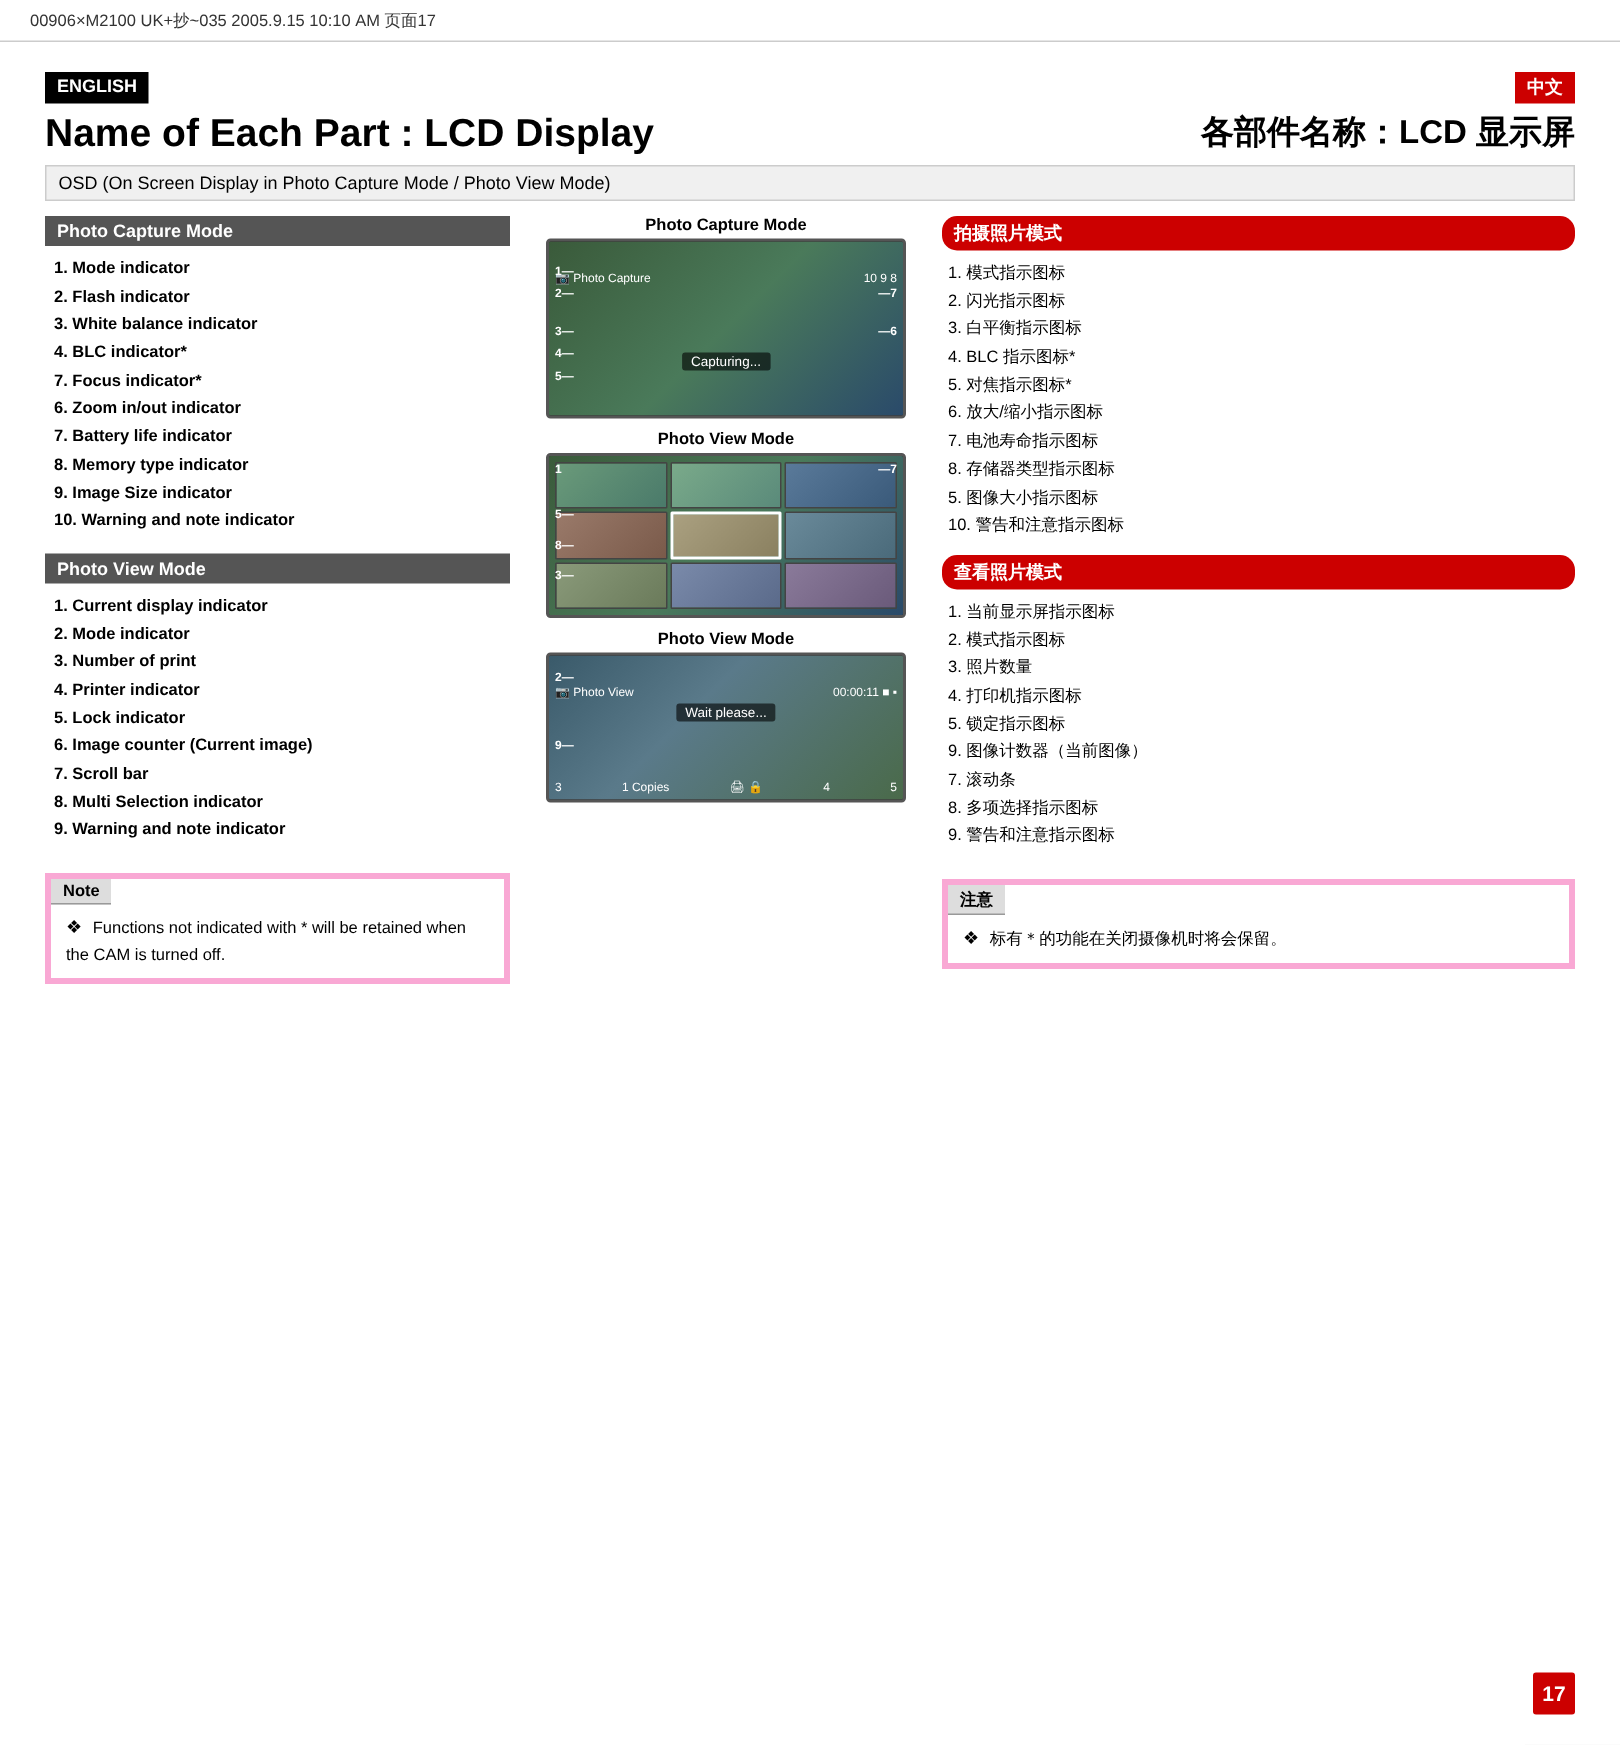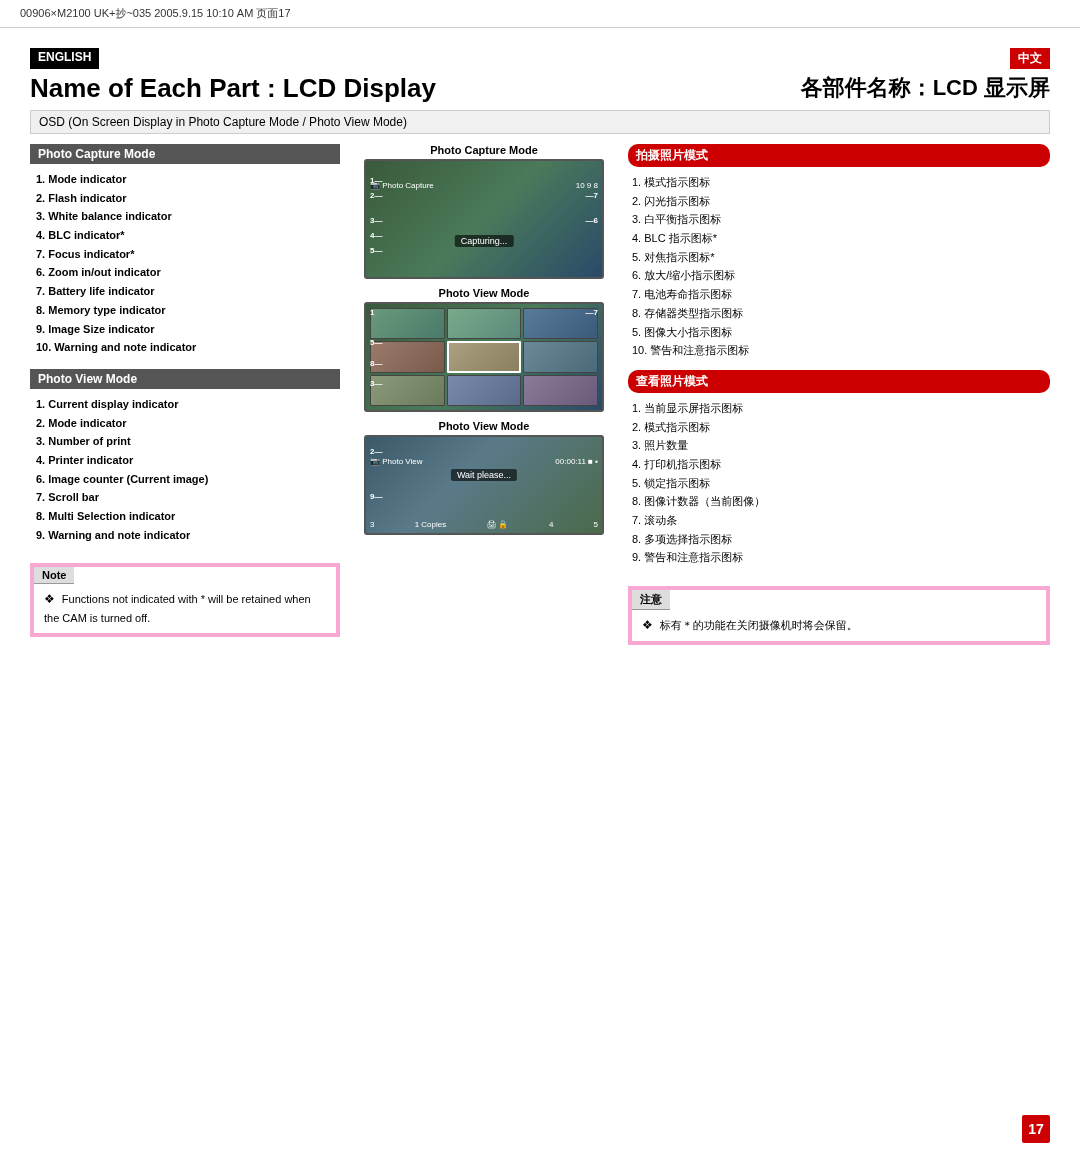--- a/index.html
+++ b/index.html
@@ -354,20 +354,21 @@
             </ol>
         </div>
 
         <div class="mode-section">
           <div class="mode-header">Photo View Mode</div>
           <ol class="mode-list">
           <li>1.  Current display indicator</li>
               <li>2.  Mode indicator</li>
               <li>3.  Number of print</li>
               <li>4.  Printer indicator</li>
+              <li>5.  Lock indicator</li>
               <li>6.  Image counter (Current image)</li>
               <li>7.  Scroll bar</li>
               <li>8.  Multi Selection indicator</li>
               <li>9.  Warning and note indicator</li>
             </ol>
         </div>
 
         <div class="note-box">
           <div class="note-header">Note</div>
           <div class="note-content">
@@ -461,21 +462,21 @@
         </div>
 
         <div class="chinese-mode-section">
           <div class="chinese-mode-header">查看照片模式</div>
           <ol class="chinese-list">
           <li>1.  当前显示屏指示图标</li>
               <li>2.  模式指示图标</li>
               <li>3.  照片数量</li>
               <li>4.  打印机指示图标</li>
               <li>5.  锁定指示图标</li>
-              <li>8.  图像计数器（当前图像）</li>
+              <li>9.  图像计数器（当前图像）</li>
               <li>7.  滚动条</li>
               <li>8.  多项选择指示图标</li>
               <li>9.  警告和注意指示图标</li>
             </ol>
         </div>
 
         <div class="note-box">
           <div class="note-header">注意</div>
           <div class="note-content">
             <span class="diamond">❖</span>

